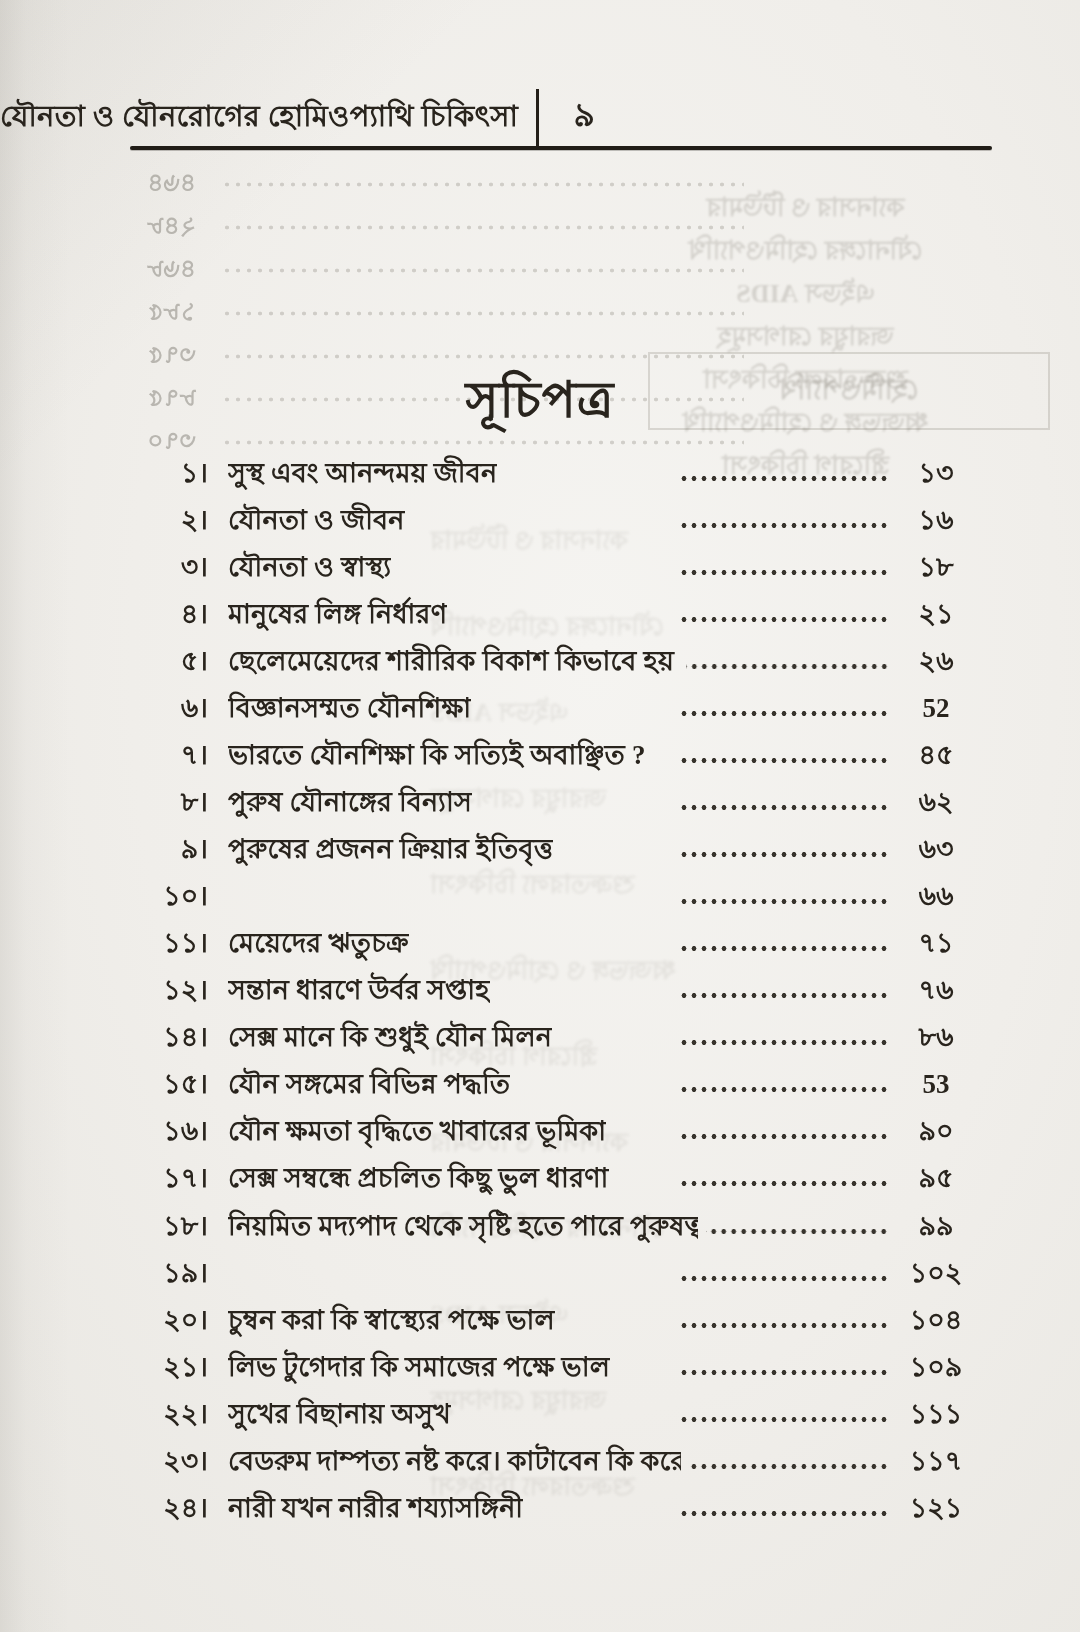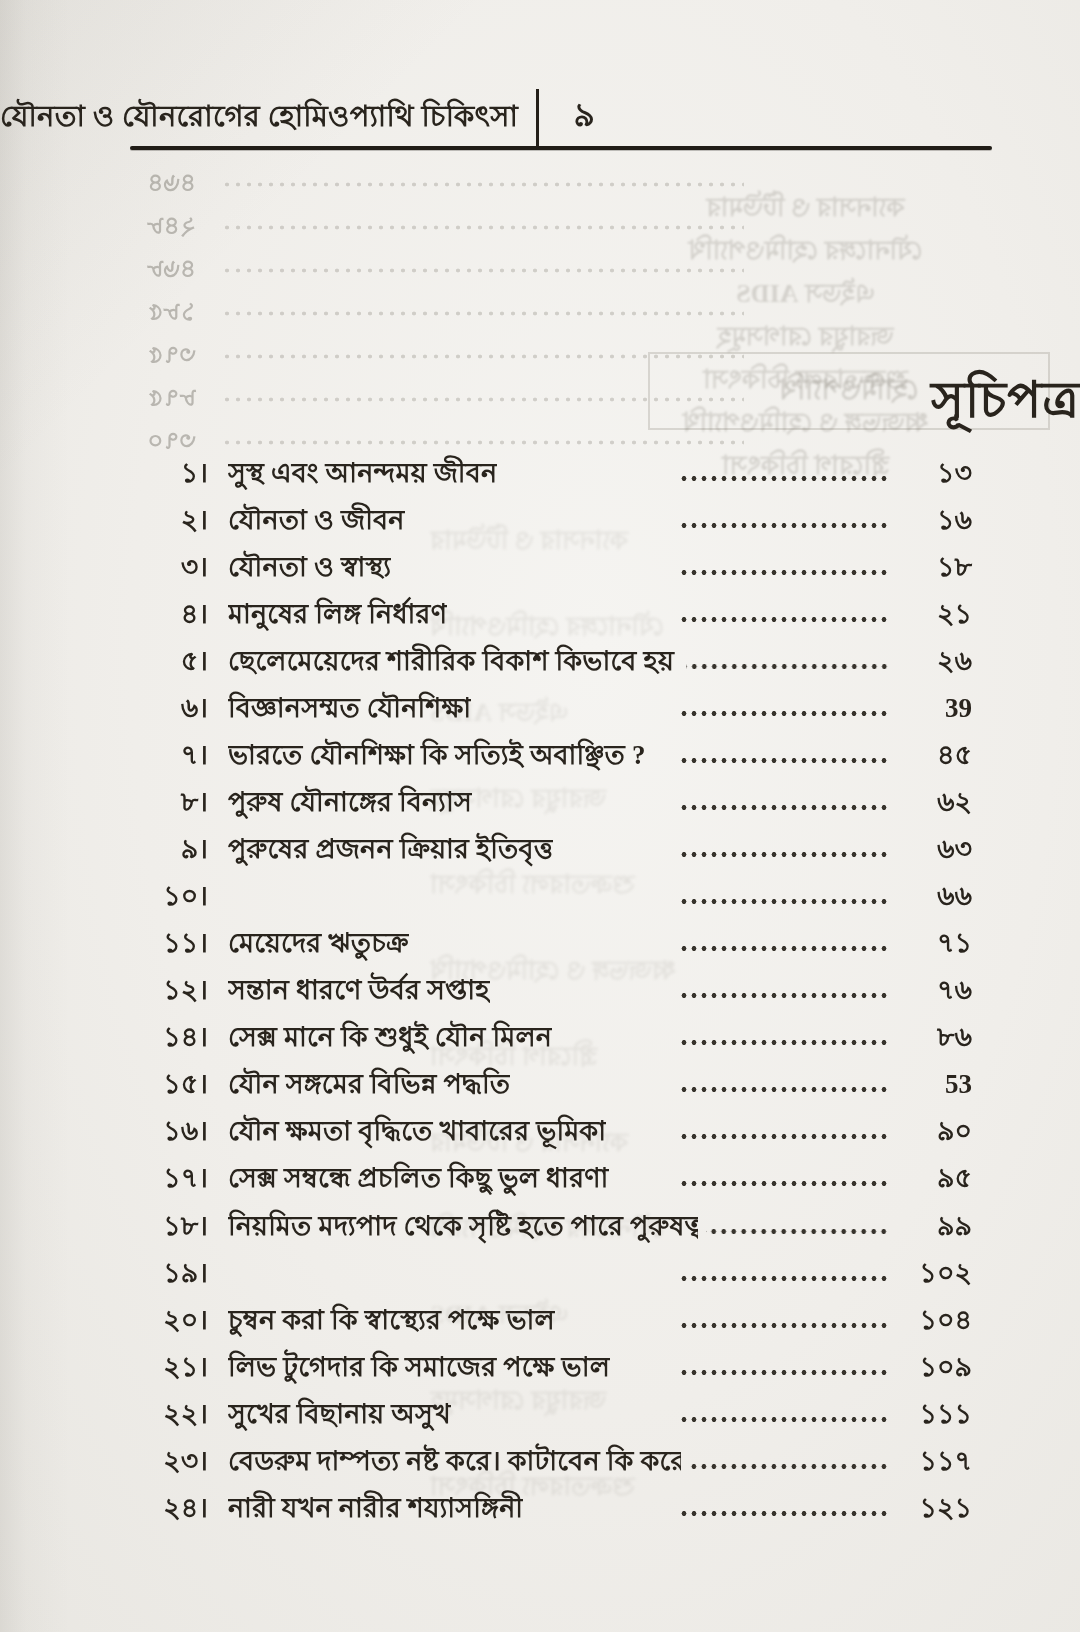--- a/index.html
+++ b/index.html
@@ -57,37 +57,37 @@
   }
   .header-title{font-size:29px;font-weight:700;letter-spacing:.3px;white-space:nowrap;}
   .header-divider{width:3px;height:58px;background:#241f19;margin:2px 16px 0 18px;}
   .header-page-num{font-size:33px;font-weight:700;width:58px;text-align:center;}
   .rule{
     position:absolute;top:146px;left:130px;width:862px;height:4px;
     background:#211d17;border-radius:2px;
     box-shadow:0 1px 0 rgba(33,29,23,.25);
   }
   .section-title{
-    position:absolute;top:362px;left:0;width:1080px;text-align:right;
+    position:absolute;top:362px;left:0;width:1080px;text-align:center;
     font-size:50px;font-weight:700;letter-spacing:1px;
   }
   .toc{
     position:absolute;top:452px;left:128px;right:108px;height:1080px;
     display:flex;flex-direction:column;justify-content:space-between;
   }
   .toc-row{display:flex;align-items:baseline;font-size:27px;font-weight:700;}
   .toc-num{flex:0 0 80px;text-align:right;white-space:nowrap;}
   .toc-title{margin-left:20px;white-space:nowrap;flex:0 1 auto;min-width:0;overflow:hidden;letter-spacing:.2px;}
   .toc-spacer{flex:1 1 0;min-width:0;}
   .toc-leader{
     flex:0 1 212px;min-width:26px;height:7px;margin:0 10px 0 8px;
     background-image:radial-gradient(circle at 4px 3.5px,#37332c 2.2px,transparent 2.7px);
     background-size:10px 7px;background-repeat:repeat-x;background-position:right center;
   }
-  .toc-page{flex:0 0 72px;text-align:right;white-space:nowrap;}
+  .toc-page{flex:0 0 72px;text-align:center;white-space:nowrap;}
 </style>
 </head>
 <body>
 
 <div class="page" style="--ink: #29241d;">
 
   <div class="ghost ghost-left" id="ghost-left">
       <div class="g-row">
         <span class="g-num">৪৬৪</span>
         <span class="g-dots"></span>
@@ -194,21 +194,21 @@
     <span class="toc-spacer"></span>
     <span class="toc-leader"></span>
     <span class="toc-page">২৬</span>
   </div>
 
   <div class="toc-row">
     <span class="toc-num">৬।</span>
     <span class="toc-title">বিজ্ঞানসম্মত যৌনশিক্ষা</span>
     <span class="toc-spacer"></span>
     <span class="toc-leader"></span>
-    <span class="toc-page">39</span>
+    <span class="toc-page">52</span>
   </div>
 
   <div class="toc-row">
     <span class="toc-num">৭।</span>
     <span class="toc-title">ভারতে যৌনশিক্ষা কি সত্যিই অবাঞ্ছিত ?</span>
     <span class="toc-spacer"></span>
     <span class="toc-leader"></span>
     <span class="toc-page">৪৫</span>
   </div>
 

